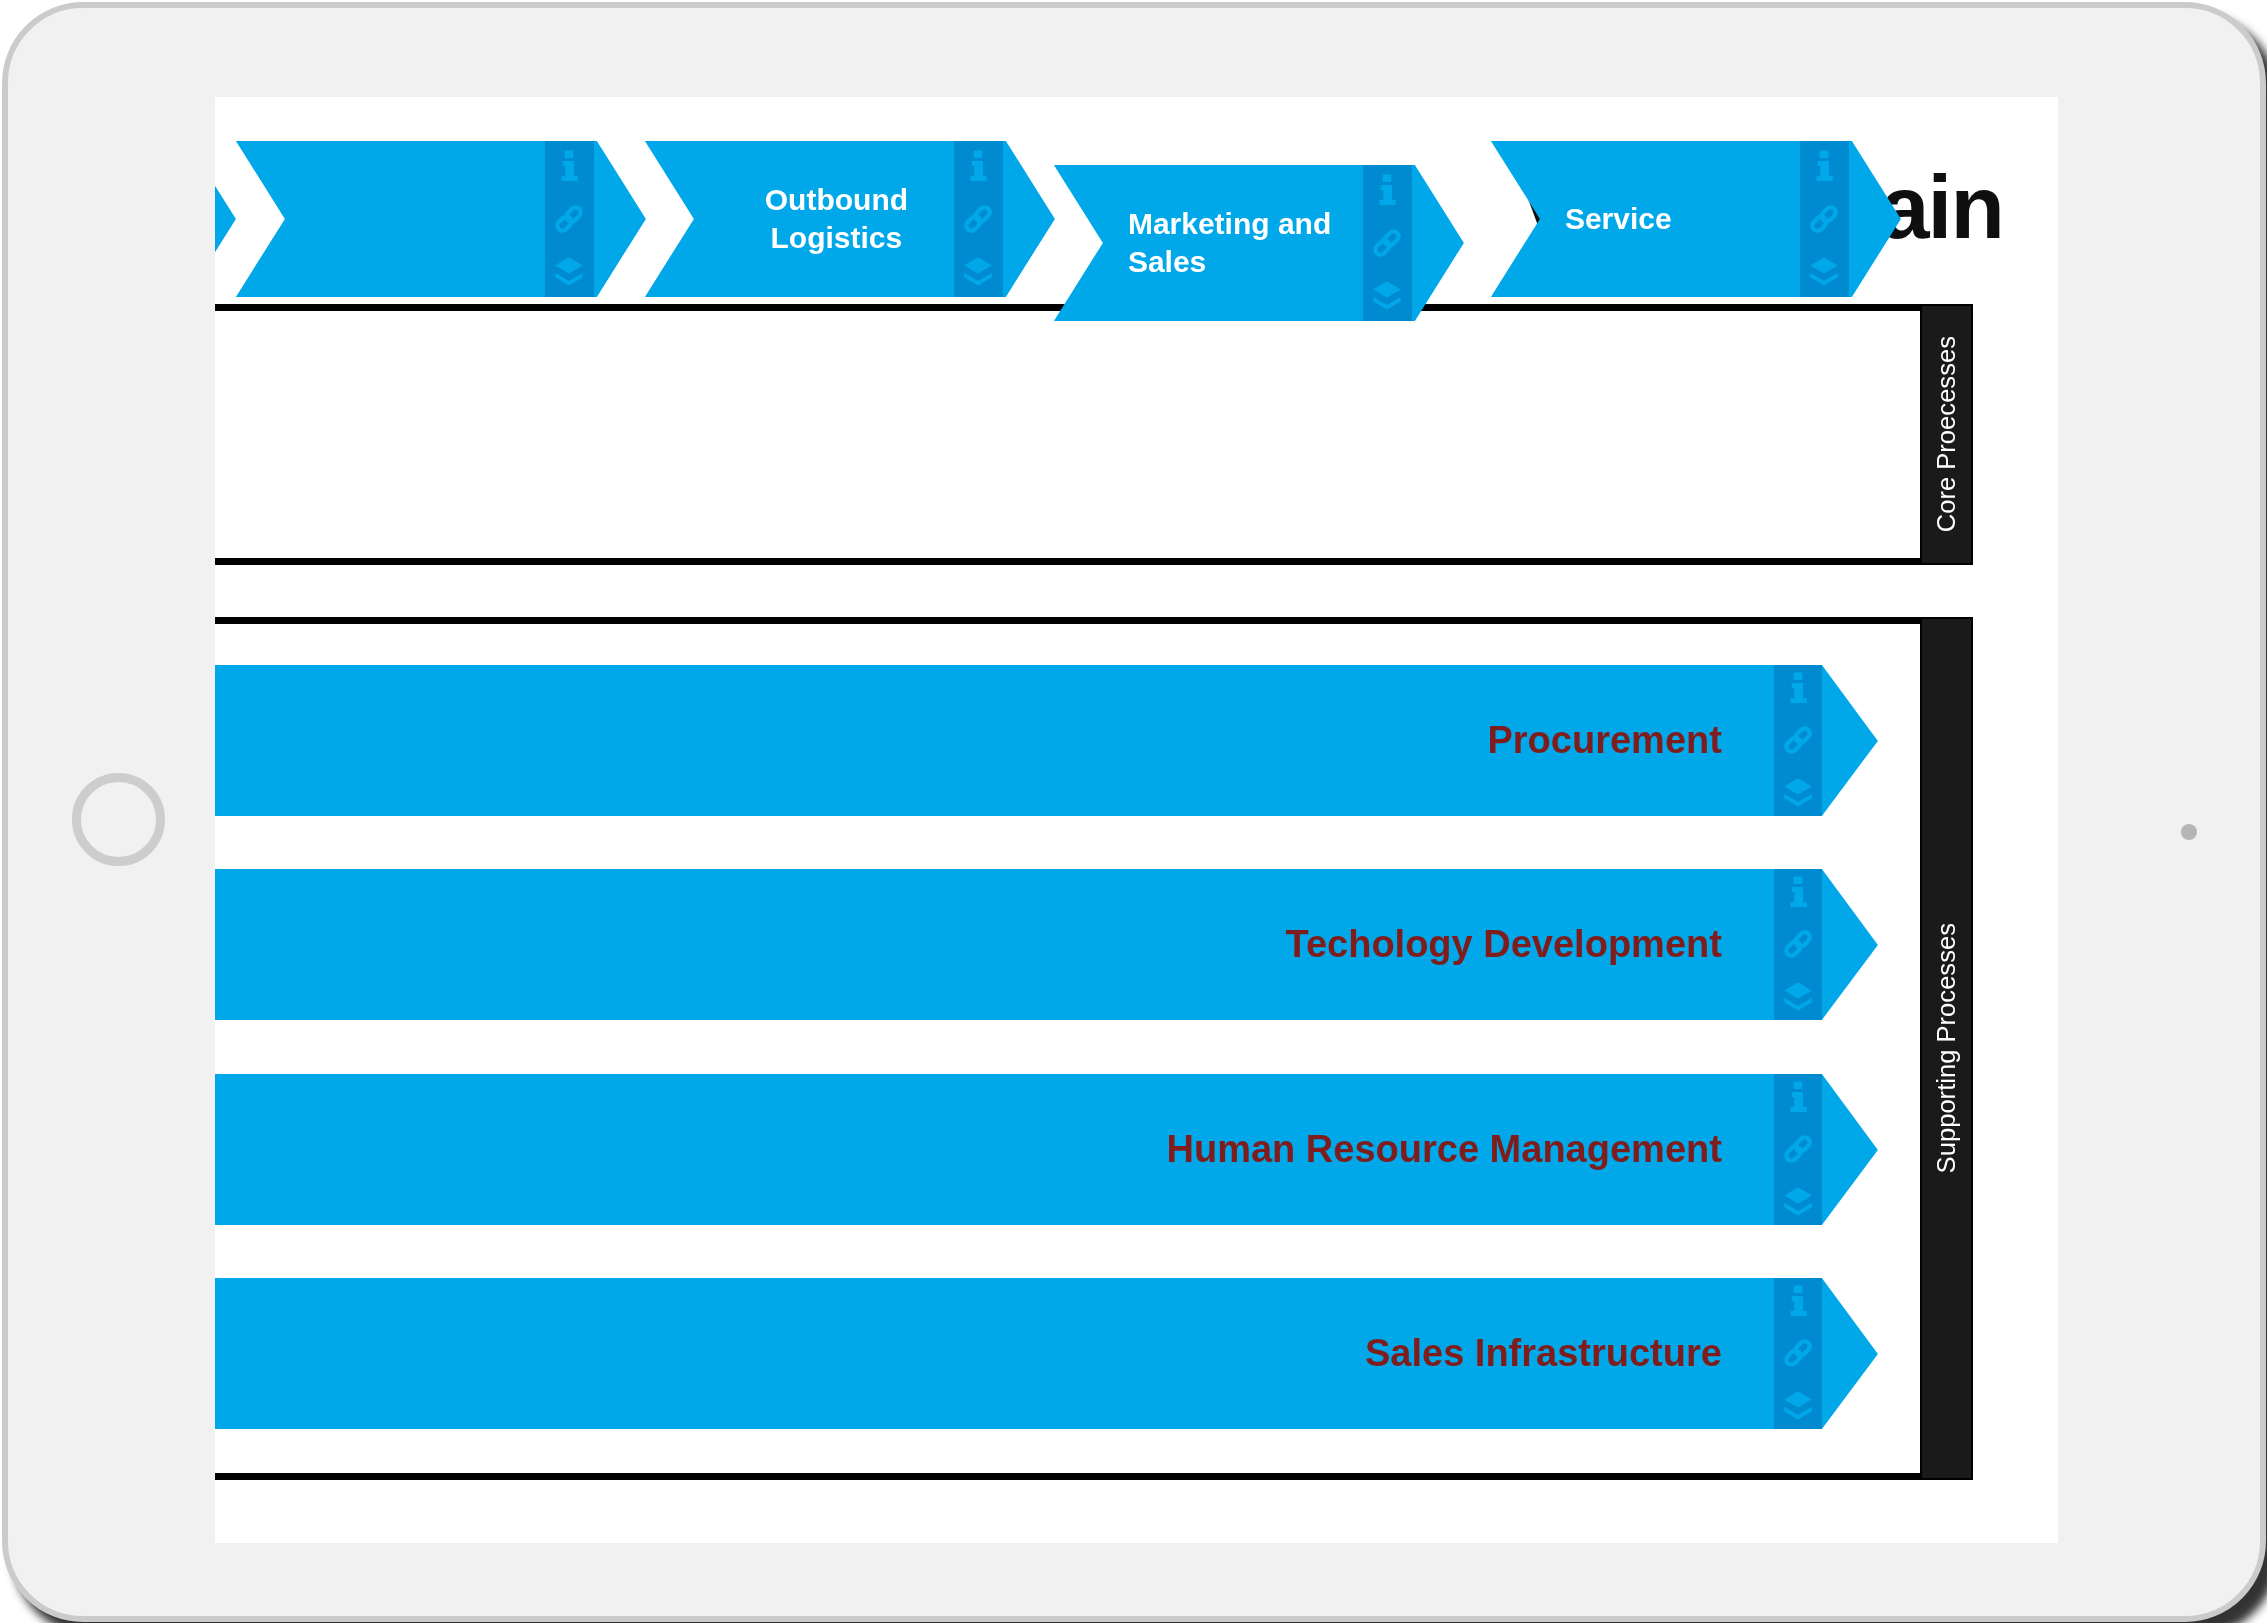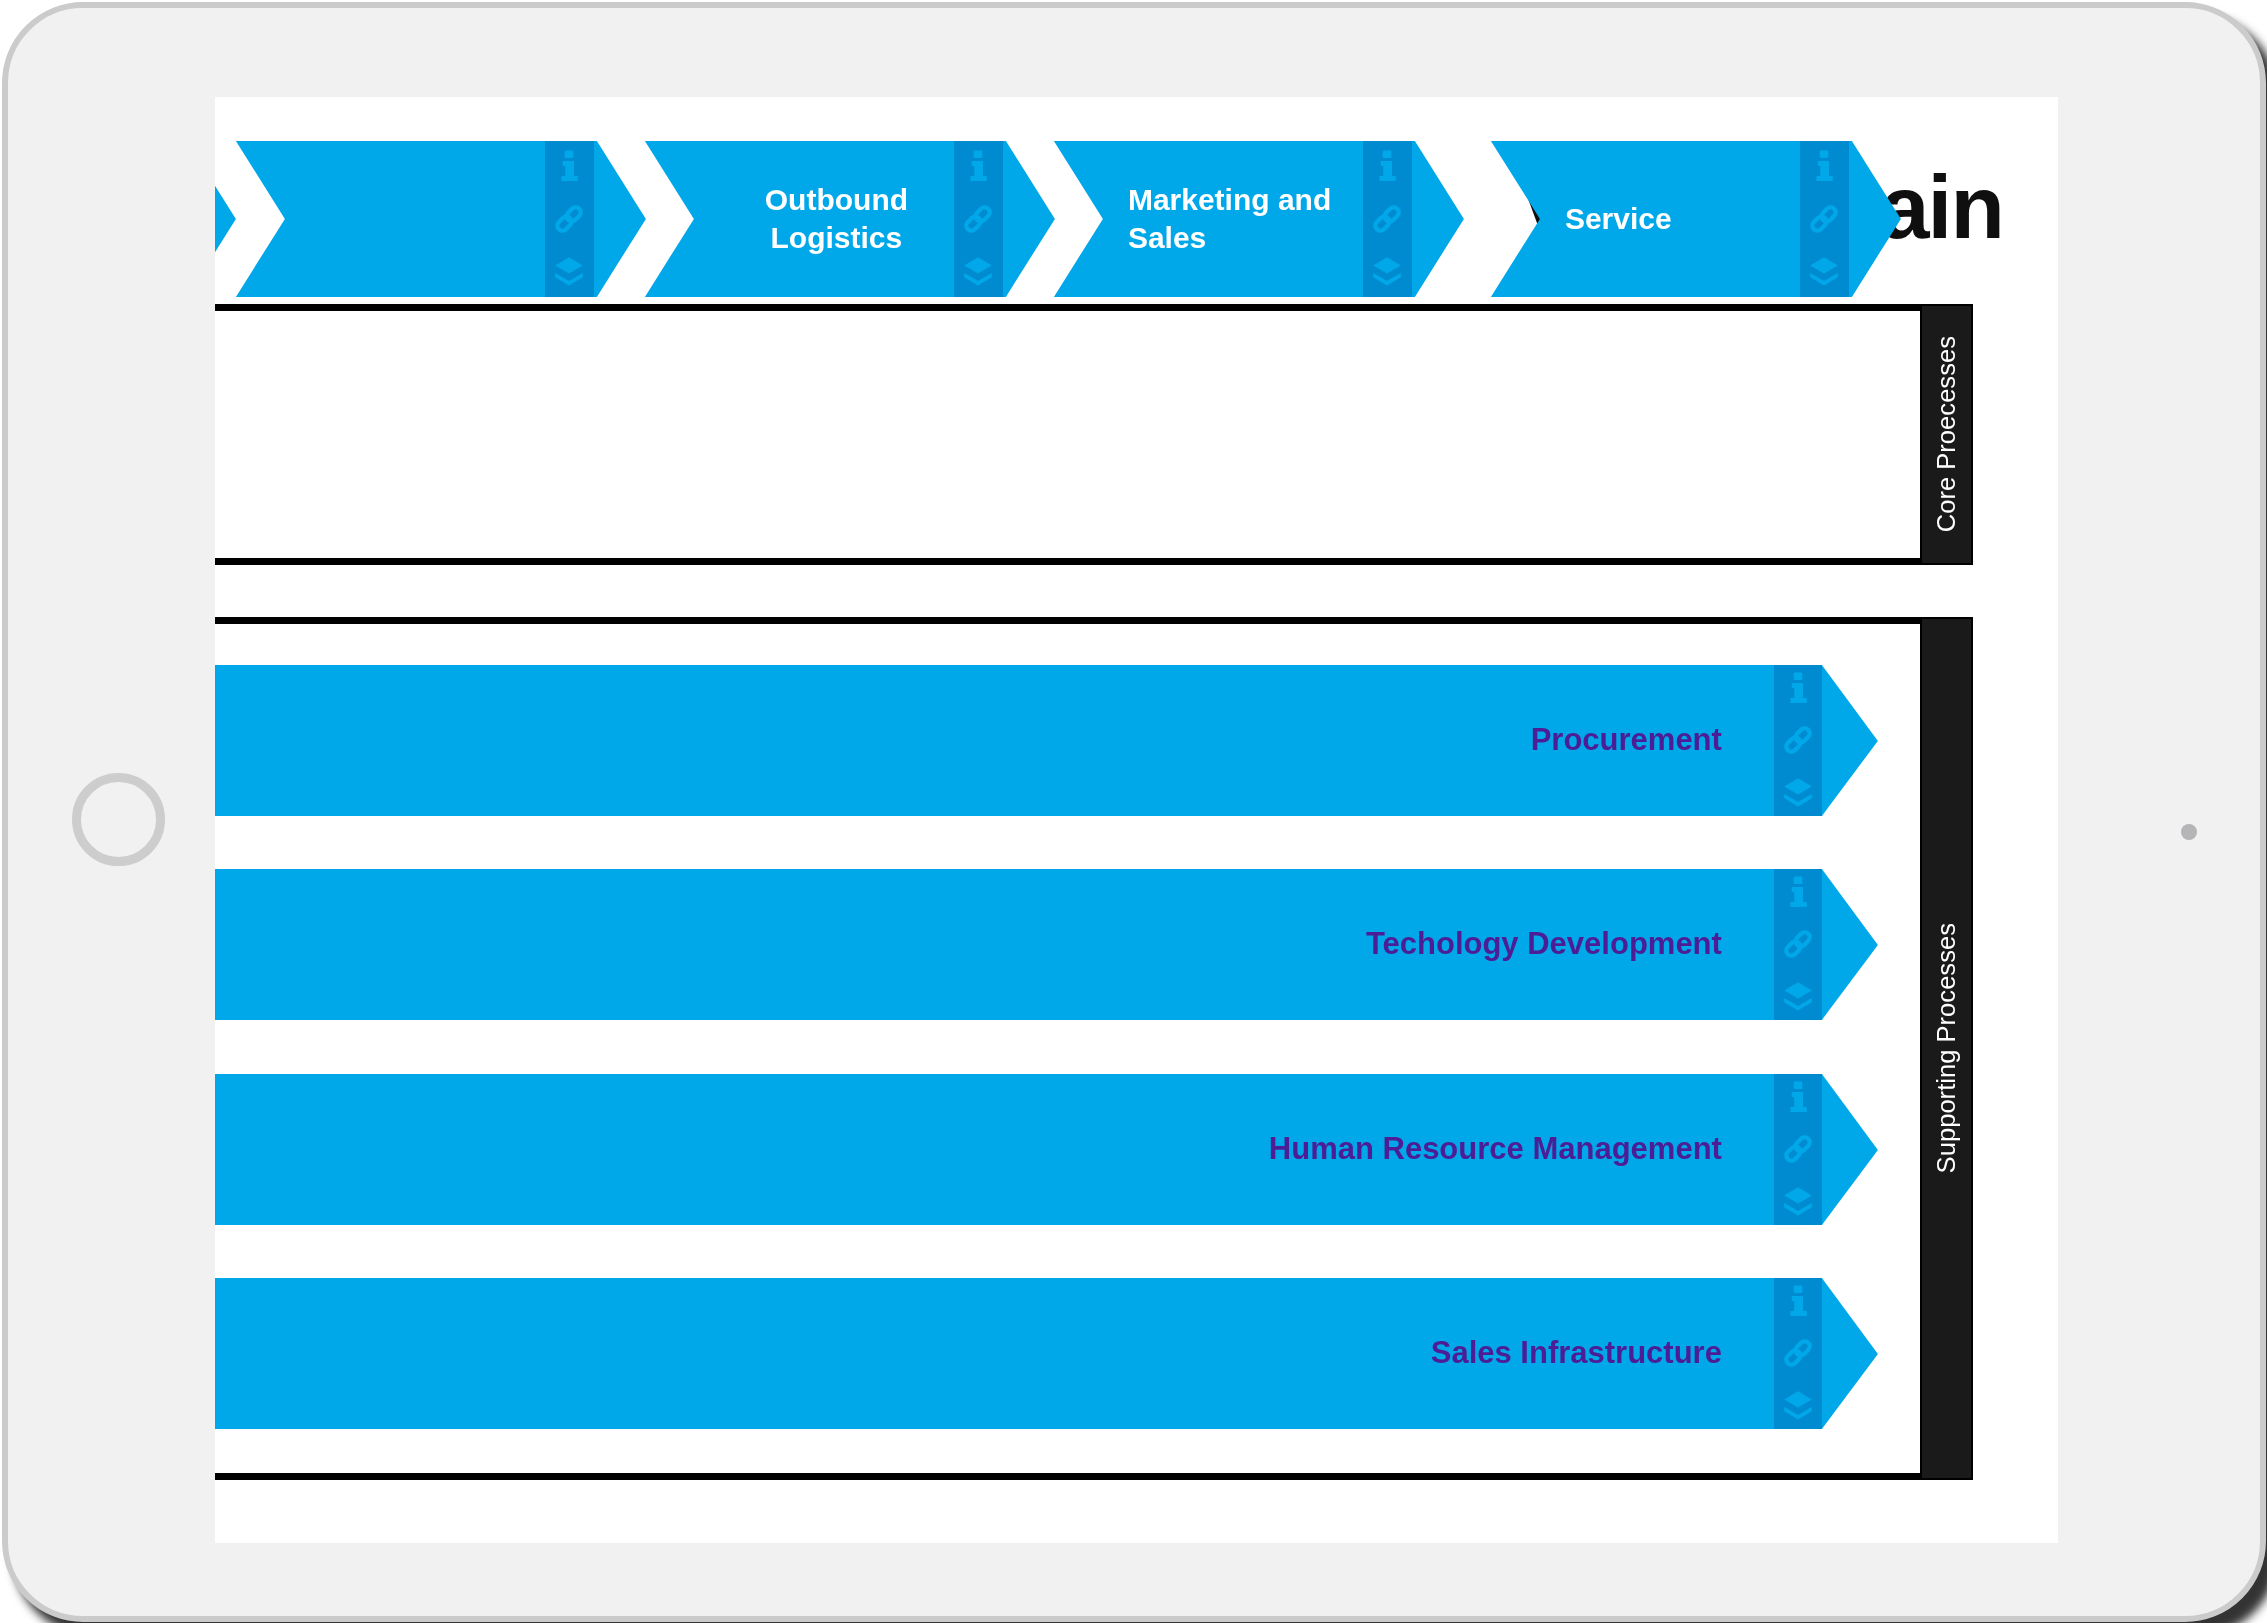--- a/index.html
+++ b/index.html
@@ -56,40 +56,40 @@
     clip-path:polygon(0 0,361px 0,410px 78px,361px 156px,0 156px,49px 78px);
   }
   .chev .label{
     position:absolute;left:74px;top:0;width:235px;height:156px;
     display:flex;align-items:center;
     color:#fff;font-size:30px;font-weight:700;line-height:1.25;
   }
   .chev.c0{left:-389px;}
   .chev.c1{left:21px;}
   .chev.c2{left:430px;text-align:center;}
-  .chev.c3{left:839px;}
+  .chev.c3{left:839px;margin-top:24px;}
   .chev.c4{left:1276px;}
 
   .strip{
     position:absolute;top:0;height:100%;background:#008BD1;
     display:flex;flex-direction:column;align-items:center;justify-content:space-between;
     padding:8.5px 0;
   }
   .chev .strip{left:309px;width:49px;}
 
   
   .srow{
     position:absolute;left:0;width:1663px;height:151px;background:#00A8E9;
     clip-path:polygon(0 0,1607px 0,1663px 76px,1607px 151px,0 151px);
   }
   .srow .strip{left:1559px;width:48px;padding:6.6px 0;}
   .srow .label{
     position:absolute;left:0;right:156px;top:0;height:151px;
     display:flex;align-items:center;justify-content:flex-end;
-    color:#4c1d95;font-size:31px;font-weight:700;
+    color:#7f1d1d;font-size:38px;font-weight:700;
   }
   .srow.r0{top:41px;}
   .srow.r1{top:245px;}
   .srow.r2{top:450px;}
   .srow.r3{top:654px;}
 
   .icon{width:30px;height:34px;flex:0 0 auto;}
 </style>
 </head>
 <body>

